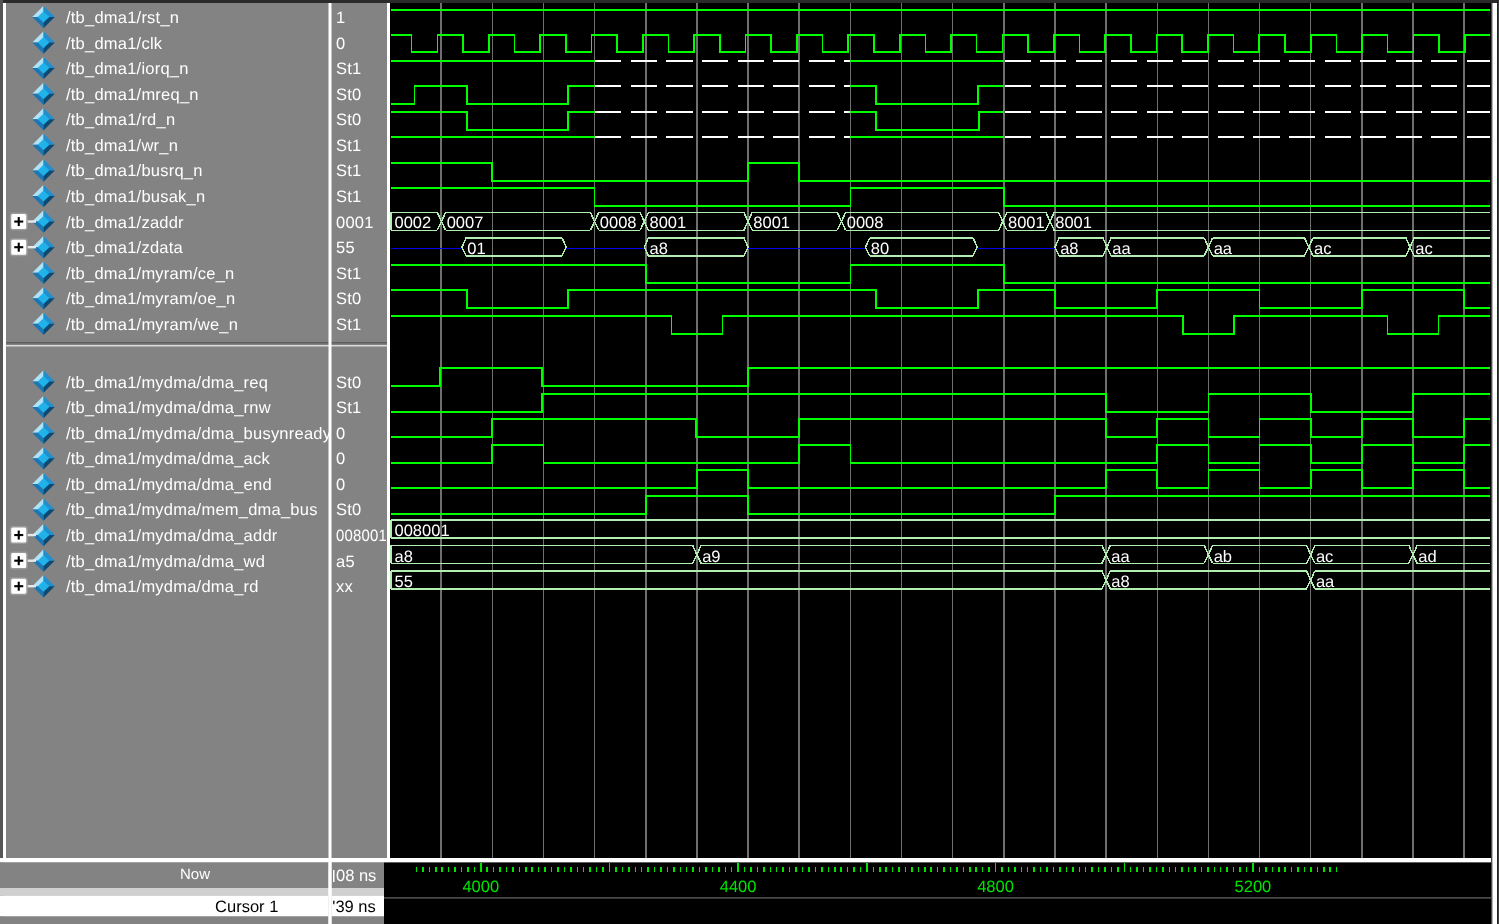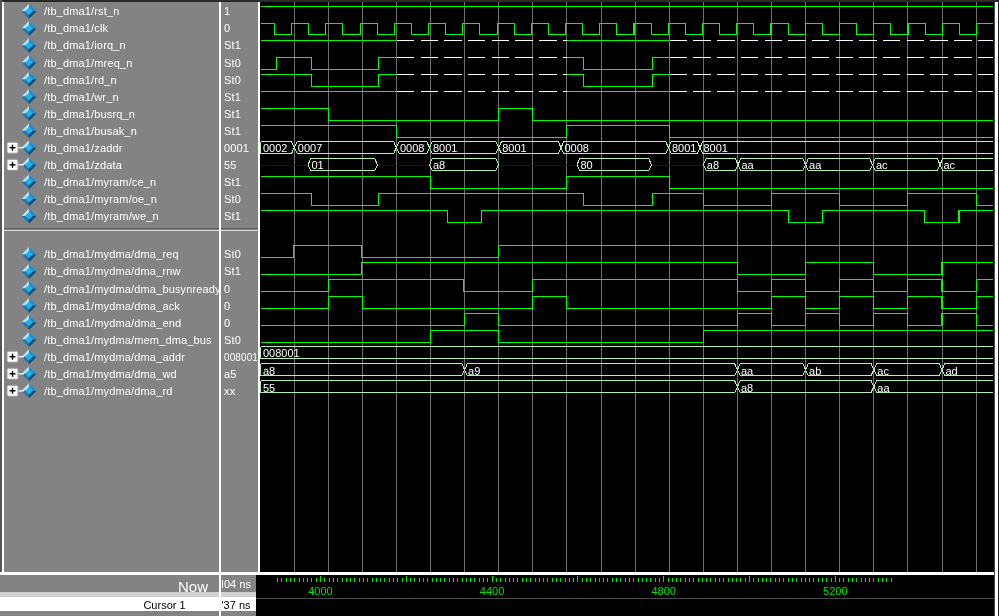--- a/index.html
+++ b/index.html
@@ -26,25 +26,25 @@
 
   <div class="abs" style="left:4px;top:228px;width:253.5px;height:1.2px;background:#5e5e5e"></div>
   <div class="abs" style="left:4px;top:229.7px;width:253.5px;height:1.3px;background:#d8d8d8"></div>
 
   <div class="abs" style="left:0;top:574.8px;width:255.5px;height:17px;background:#838383"></div>
   <div class="abs" style="left:0;top:591.8px;width:255.5px;height:5.4px;background:#d0d0d0"></div>
   <div class="abs" style="left:0;top:597.2px;width:218.5px;height:14.1px;background:#fff"></div>
   <div class="abs" style="left:221px;top:597.2px;width:34.5px;height:14.1px;background:#fff"></div>
   <div class="abs" style="left:0;top:611.3px;width:255.5px;height:4.7px;background:#838383"></div>
   <div class="abs" style="left:218.5px;top:574.8px;width:2.5px;height:41.2px;background:#fff"></div>
-  <div class="abs" style="color:#fff;font-size:15px;left:120px;top:578px;width:88px;text-align:right">Now</div>
-  <div class="abs" style="color:#fff;font-size:11px;left:224px;top:578px">04 ns</div>
+  <div class="abs" style="color:#fff;font-size:10px;left:120px;top:578px;width:88px;text-align:left">Now</div>
+  <div class="abs" style="color:#fff;font-size:11px;left:224px;top:578px">08 ns</div>
   <div class="abs" style="left:222.3px;top:580px;width:1px;height:8px;background:#fff"></div>
   <div class="abs" style="color:#000;font-size:11px;left:120px;top:599px;width:89px;text-align:center">Cursor 1</div>
-  <div class="abs" style="color:#000;font-size:11px;left:221.5px;top:599px">'37 ns</div>
+  <div class="abs" style="color:#000;font-size:11px;left:221.5px;top:599px">'39 ns</div>
 
   <div class="abs" style="left:260px;top:2px;width:733.5px;height:570.3px;overflow:hidden">
     <div class="abs" style="left:-260px;top:-2px;width:999px;height:504px">
         <svg width="999" height="616" style="position:absolute;left:0;top:0;transform:translateZ(0)" shape-rendering="crispEdges" font-family="'Liberation Sans',sans-serif">
           <line x1="294.1" y1="2.0" x2="294.1" y2="572.0" stroke="#6f6f6f" stroke-width="1.0"></line>
           <line x1="328.2" y1="2.0" x2="328.2" y2="572.0" stroke="#6f6f6f" stroke-width="1.0"></line>
           <line x1="362.3" y1="2.0" x2="362.3" y2="572.0" stroke="#6f6f6f" stroke-width="1.0"></line>
           <line x1="396.4" y1="2.0" x2="396.4" y2="572.0" stroke="#6f6f6f" stroke-width="1.0"></line>
           <line x1="430.5" y1="2.0" x2="430.5" y2="572.0" stroke="#6f6f6f" stroke-width="1.0"></line>
           <line x1="464.6" y1="2.0" x2="464.6" y2="572.0" stroke="#6f6f6f" stroke-width="1.0"></line>

